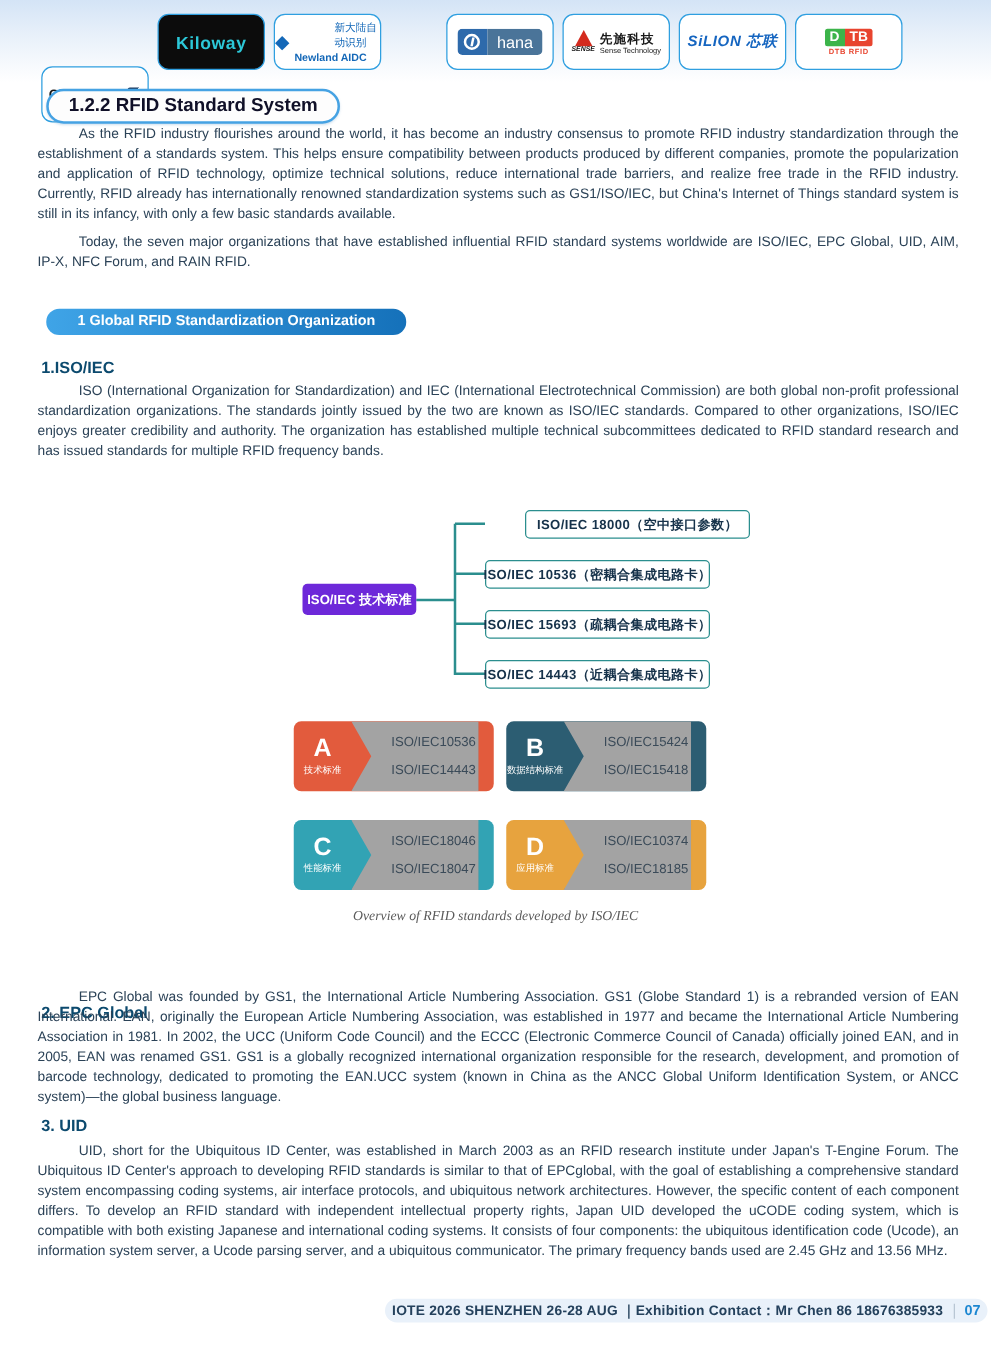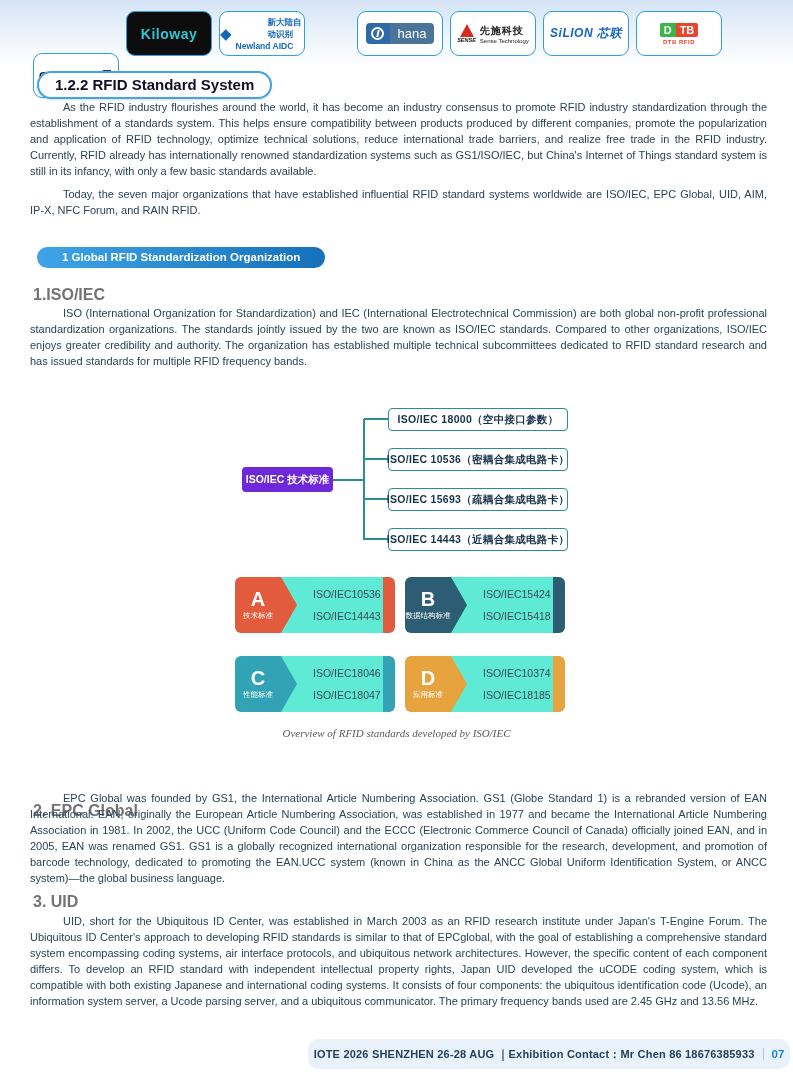--- a/index.html
+++ b/index.html
@@ -14,21 +14,21 @@
   .logo-pill { width:86px; height:45px; background:#fff; border:1px solid #2f9fe0;
     border-radius:9px; display:flex; align-items:center; justify-content:center; overflow:hidden; }
   .logo-checkpoint { gap:3px; font-weight:bold; font-size:11px; color:#151515;margin-top:42px; }
   .cp-icon { width:11px; height:11px; border-radius:2px; background:
     linear-gradient(135deg,#1d3a5f 42%,#ffffff 42%,#ffffff 58%,#1d3a5f 58%); }
   .logo-kiloway { background:#0c0c0c; }
   .logo-kiloway .kw { color:#2cc8d8; font-weight:bold; font-size:14px; letter-spacing:.5px; }
   .logo-newland { gap:4px; }
   .nl-diamond { color:#1468b8; font-size:15px; line-height:1; }
   .nl-lines { display:flex; flex-direction:column; }
-  .nl-lines .l1 { font-size:8.5px; font-weight:bold; color:#1468b8;margin-left:32px; }
+  .nl-lines .l1 { font-size:8.5px; font-weight:normal; color:#1468b8;margin-left:32px; }
   .nl-lines .l2 { font-size:8.5px; font-weight:bold; color:#1468b8; }
   .logo-hana { background:#fff;margin-left:45px; }
   .hana-inner { display:flex; align-items:stretch; border-radius:4px; overflow:hidden; }
   .hana-icon-box { width:24px; background:#2e6aab; display:flex; align-items:center; justify-content:center; }
   .hana-circle { width:13px; height:13px; border:2px solid #fff; border-radius:50%;
     display:flex; align-items:center; justify-content:center; }
   .hana-circle i { display:block; width:2px; height:7px; background:#fff; transform:skewX(-12deg); }
   .hana-text { background:#4a7499; color:#fff; font-size:13px; padding:3px 8px; display:flex; align-items:center; }
   .logo-sense { gap:4px; }
   .sense-mark { display:flex; flex-direction:column; align-items:center; }
@@ -48,21 +48,21 @@
   
   .title-pill { position:absolute; top:71px; left:37px; border:2px solid #45a2e3; border-radius:16px;
     background:#fdfdfd; padding:3px 16px 4px; font-size:15px; font-weight:bold; color:#101028;
     box-shadow:0 1px 2px rgba(60,130,190,.25); }
   .para { position:absolute; left:30px; width:737px; font-size:11px; line-height:16px; color:#2b4257;
     text-align:justify; text-indent:3em; }
   .p-intro1 { top:99px; }
   .p-intro2 { top:186px; }
   .badge { position:absolute; top:247px; left:37px; background:linear-gradient(90deg,#3fa4e7,#1571ba);
     color:#fff; font-size:11.5px; font-weight:bold; padding:4px 25px 5px; border-radius:13px; }
-  .sec-h { position:absolute; left:33px; font-size:16px; font-weight:bold; color:#737373; }
+  .sec-h { position:absolute; left:33px; font-size:13px; font-weight:bold; color:#0c4a6e; }
   .h-iso { top:286px; }
   .p-iso1 { top:305px; }
   .p-iso2 { top:371px; }
   .h-epc { top:802px; }
   .p-epc { top:790px; }
   .h-uid { top:893px; }
   .p-uid { top:913px; }
 
   
   .diagram { position:absolute; top:398px; left:28px; width:737px; height:348px; }
@@ -70,41 +70,41 @@
     border-radius:4px; color:#fff; font-size:10.5px; font-weight:bold; display:flex; align-items:center;
     justify-content:center; }
   .tline { position:absolute; background:#2b8e8e; }
   .trunk { left:335px; top:21px; width:2px; height:121px; }
   .stub  { left:305px; top:81px; width:31px; height:2px; }
   .br    { left:336px; width:24px; height:2px; }
   .br1 { top:20px; } .br2 { top:60px; } .br3 { top:100px; } .br4 { top:140px; }
   .branch-box { position:absolute; left:360px; width:180px; height:23px; background:#fff;
     border:1.5px solid #2b8e8e; border-radius:4px; display:flex; align-items:center; justify-content:center;
     font-size:10.5px; font-weight:bold; color:#16324a; letter-spacing:.3px; white-space:nowrap; }
-  .bb1 { top:10px; } .bb2 { top:50px; } .bb3 { top:90px; } .bb4 { top:130px; }
+  .bb1 { top:10px;margin-left:32px; } .bb2 { top:50px; } .bb3 { top:90px; } .bb4 { top:130px; }
 
   .std-block { position:absolute; width:160px; height:56px; border-radius:6px; }
   .blk-a { top:179px; left:207px; background:#e25b3d; }
   .blk-b { top:179px; left:377px; background:#2c5d72; }
   .blk-c { top:258px; left:207px; background:#32a3b4; }
   .blk-d { top:258px; left:377px; background:#e7a33e; }
   .blk-left { position:absolute; left:0; top:0; bottom:0; width:46px; display:flex; flex-direction:column;
     align-items:center; justify-content:center; gap:2px; color:#fff; }
   .blk-letter { font-size:20px; font-weight:bold; line-height:1; }
   .blk-label { font-size:7.5px; white-space:nowrap; }
-  .blk-panel { position:absolute; left:46px; right:12px; top:0; bottom:0; background:#5eead4;
+  .blk-panel { position:absolute; left:46px; right:12px; top:0; bottom:0; background:#a3a3a3;
     clip-path:polygon(0 0,100% 0,100% 100%,0 100%,16px 50%);
     display:flex; flex-direction:column; justify-content:space-around; padding:6px 0 6px 32px;
     box-shadow:0 3px 3px rgba(110,110,110,.5); }
   .blk-item { font-size:10.5px; color:#3a4a58; }
   .diagram-caption { position:absolute; top:329px; left:0; width:100%; text-align:center;
     font-size:11px; font-style:italic; color:#5a5a5a; font-family:"Liberation Serif", serif; }
 
   
-  .footer-bar { position:absolute; top:1039px; left:308px; width:482px; height:30px;
+  .footer-bar { position:absolute; top:1039px; left:308px; width:482px; height:19px;
     background:#e9f1fa; border-radius:10px; display:flex; align-items:center; justify-content:center; gap:8px; }
   .footer-text { font-size:11px; font-weight:bold; color:#24415c; white-space:nowrap; letter-spacing:.2px; }
   .footer-sep { width:1px; height:12px; background:#b8c6d4; }
   .footer-page { font-size:11.5px; font-weight:bold; color:#1b86d1; }
 </style>
 </head>
 <body>
 
 <div class="page">
 

